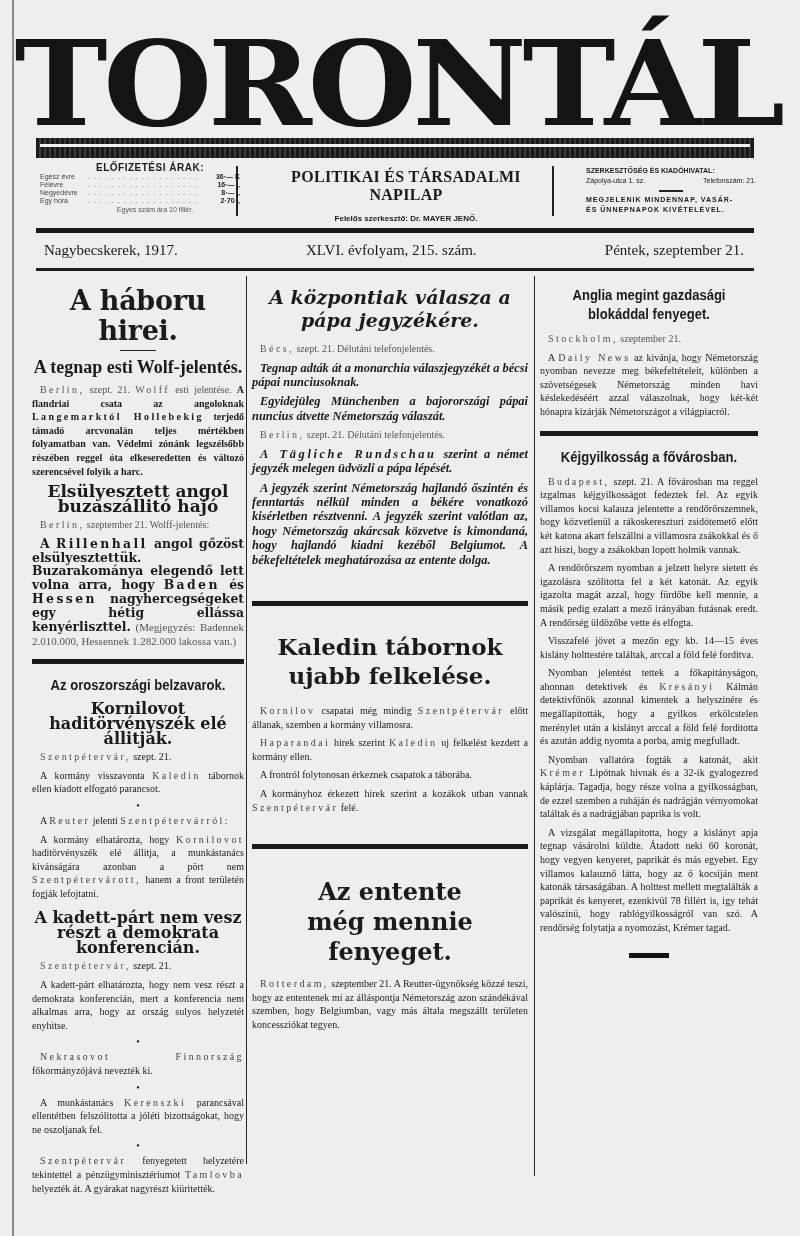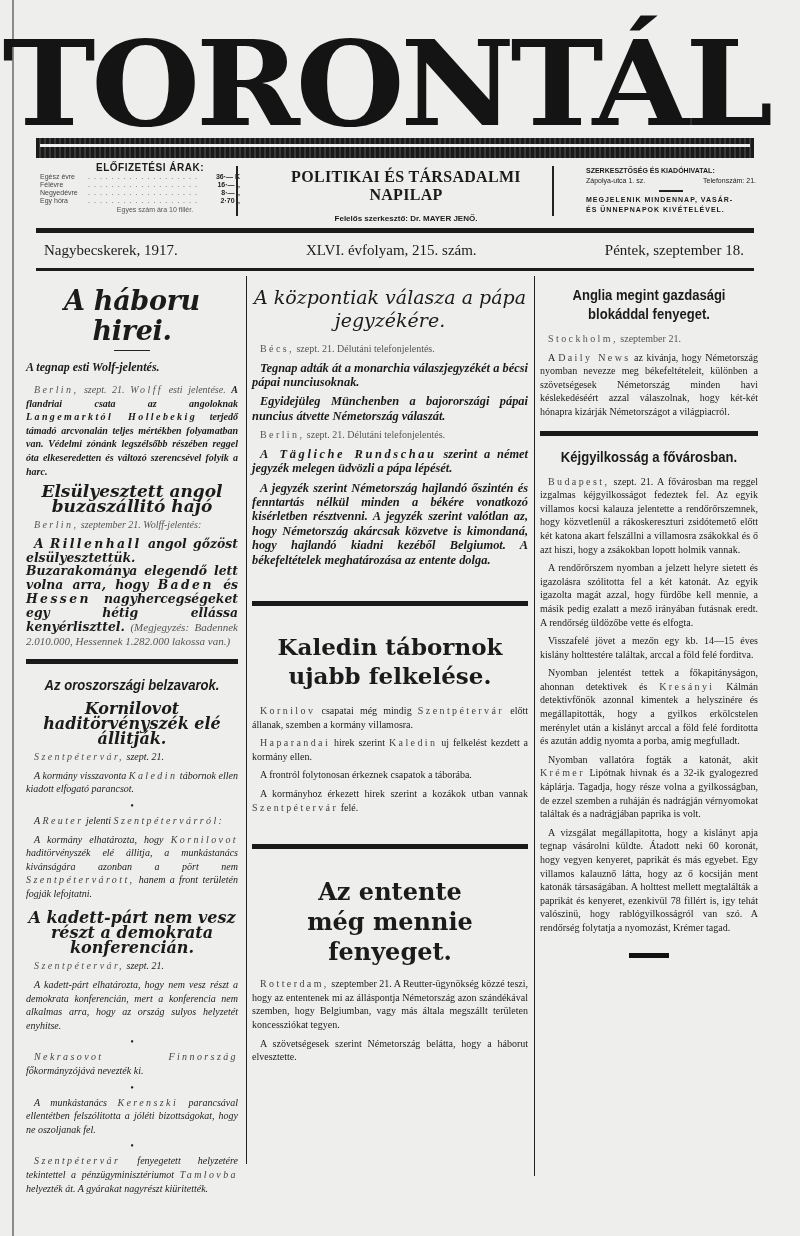--- a/index.html
+++ b/index.html
@@ -2,21 +2,21 @@
 <html><head>
 <meta charset="utf-8">
 <style>
   * { box-sizing: border-box; margin: 0; padding: 0; }
   html, body { width: 800px; height: 1236px; background: #ececec; overflow: hidden; }
   body { position: relative; font-family: "Liberation Serif", serif; color: #1b1b1b; }
   .page { position: absolute; left: 0; top: 0; width: 800px; height: 1236px; background: #eeeeec; }
   .page-edge { position: absolute; left: 12px; top: 0; width: 2px; height: 1236px; background: #3a3a3a; opacity: .55; }
 
   
-  .masthead { position: absolute; left: 24px; top: 34px; width: 720px; height: 100px; text-align: center; }
+  .masthead { position: absolute; left: 36px; top: 34px; width: 720px; height: 100px; text-align: center; }
   .masthead-title { font-family: "DejaVu Serif", serif; font-weight: bold; font-size: 118px; letter-spacing: -4px; line-height: 100px; color: #141414; transform: scaleX(1.06); transform-origin: center; }
   .rule-deco { position: absolute; left: 36px; top: 138px; width: 718px; height: 20px; background: repeating-linear-gradient(90deg,#1a1a1a 0 3px,#3a3a3a 3px 5px); }
   .rule-deco::after { content: ""; position: absolute; left: 4px; right: 4px; top: 6px; height: 3px; background: #f0f0ee; }
 
   
   .infobar { position: absolute; left: 36px; top: 160px; width: 718px; height: 66px; }
   .prices { position: absolute; left: 4px; top: 2px; width: 200px; font-family: "Liberation Sans", sans-serif; }
   .prices-title { font-size: 10px; font-weight: bold; text-align: center; letter-spacing: .5px; margin-left: 20px; }
   .price-row { display: flex; font-size: 7px; line-height: 8px; color: #444; }
   .price-row .lbl { width: 48px; }
@@ -32,39 +32,39 @@
   .right-info .mini-rule { width: 24px; height: 2px; background: #222; margin: 4px auto 3px; }
   .right-info .spaced { letter-spacing: 1px; }
 
   .rule-thick { position: absolute; left: 36px; width: 718px; height: 5px; background: #1a1a1a; }
   .rule-thin { position: absolute; left: 36px; width: 718px; height: 3px; background: #1c1c1c; }
 
   .dateline { position: absolute; left: 44px; top: 242px; width: 700px; height: 22px; display: flex; justify-content: space-between; font-size: 15px; }
 
   
   .col { position: absolute; top: 280px; }
-  .col1 { left: 26px; width: 212px; font-style: italic; }
+  .col1 { left: 32px; width: 212px; }
   .col2 { left: 252px; width: 276px; }
   .col3 { left: 540px; width: 218px; }
   .col-rule { position: absolute; top: 276px; width: 1px; background: #222; }
 
   p.body { font-size: 10px; line-height: 13.6px; text-align: justify; text-indent: 8px; margin-bottom: 5px; hyphens: auto; }
   p.bold { font-weight: bold; font-family: "DejaVu Serif", serif; font-size: 11px; line-height: 13.8px; }
   p.bolditalic { font-weight: bold; font-style: italic; font-size: 12.4px; line-height: 14.4px; }
   .sp { letter-spacing: 2.4px; color: #444; }
   .spb { letter-spacing: 2.4px; font-weight: bold; }
   .place { letter-spacing: 2.4px; color: #555; }
   .grey { color: #555; }
 
   h1.big { font-family: "DejaVu Sans", sans-serif; font-size: 28px; line-height: 32px; text-align: center; font-weight: bold; }
   h1.serifbig { font-family: "DejaVu Serif", serif; font-size: 24px; line-height: 30px; text-align: center; font-weight: bold; letter-spacing: -.3px; }
-  h1.italicbig { font-family: "DejaVu Serif", serif; font-style: italic; font-weight: normal; font-size: 19px; line-height: 23px; text-align: center; }
+  h1.italicbig { font-family: "DejaVu Serif", serif; font-style: italic; font-weight: bold; font-size: 19px; line-height: 23px; text-align: center; }
   h2.cond { font-family: "Liberation Sans", sans-serif; font-weight: bold; font-size: 14.5px; line-height: 19px; text-align: center; transform: scaleX(.9); }
   h3.sub { font-family: "DejaVu Serif", serif; font-weight: bold; font-size: 16px; line-height: 15px; text-align: center; margin: 6px 0 4px; }
-  h3.subn { font-family: "Liberation Serif", serif; font-size: 12px; line-height: 16px; text-align: left; margin: 8px 0 8px; }
+  h3.subn { font-family: "Liberation Serif", serif; font-size: 18px; line-height: 16px; text-align: center; margin: 8px 0 8px; }
   .short-rule { width: 36px; height: 1px; background: #222; margin: 4px auto 4px; }
   .bullet { text-align: center; font-size: 10px; line-height: 10px; margin: 2px 0 3px; }
   .sect-rule { height: 5px; background: #1a1a1a; margin: 10px 0 12px; }
   .end-dash { width: 40px; height: 5px; background: #111; margin: 18px auto 0; }
 </style>
 </head>
 <body>
 
 <div class="page">
   <div class="page-edge"></div>
@@ -115,21 +115,21 @@
       <div class="spaced">MEGJELENIK MINDENNAP, VASÁR-</div>
       <div class="spaced">ÉS ÜNNEPNAPOK KIVÉTELÉVEL.</div>
     </div>
   </div>
 
   <div class="rule-thick" style="top:228px"></div>
 
   <div class="dateline">
     <span>Nagybecskerek, 1917.</span>
     <span>XLVI. évfolyam, 215. szám.</span>
-    <span>Péntek, szeptember 18.</span>
+    <span>Péntek, szeptember 21.</span>
   </div>
 
   <div class="rule-thin" style="top:268px"></div>
 
   <div class="col-rule" style="left:246px;height:888px"></div>
   <div class="col-rule" style="left:534px;height:900px"></div>
 
   <div class="col col1">
     <h1 class="serifbig" style="font-size:27px;margin-top:6px">A háboru hirei.</h1>
     <div class="short-rule"></div>
@@ -190,21 +190,20 @@
       <p class="body">A frontról folytonosan érkeznek csapatok a táborába.</p>
       <p class="body"><span>A kormányhoz érkezett hirek szerint a kozákok utban vannak </span><span class="sp">Szentpétervár</span><span> felé.</span></p>
     </article>
 
     <div class="sect-rule" style="margin:30px 0 28px"></div>
 
     <article>
       <h1 class="big" style="font-family:'DejaVu Serif',serif;font-size:24px;line-height:30px">Az entente</h1>
       <h1 class="big" style="font-family:'DejaVu Serif',serif;font-size:24px;line-height:30px;margin-bottom:10px">még mennie fenyeget.</h1>
       <p class="body"><span class="sp">Rotterdam,</span><span> szeptember 21. A Reutter-ügynökség közzé teszi, hogy az ententenek mi az álláspontja Németország azon szándékával szemben, hogy Belgiumban, vagy más általa megszállt területen koncessziókat tegyen.</span></p>
-      <p class="body">A szövetségesek szerint Németország belátta, hogy a háborut elvesztette.</p>
     </article>
   </div>
 
   <div class="col col3">
     <article>
       <h2 class="cond" style="margin-top:6px;margin-bottom:8px">Anglia megint gazdasági blokáddal fenyeget.</h2>
       <p class="body"><span class="place">Stockholm,</span><span class="grey"> szeptember 21.</span></p>
       <p class="body"><span>A </span><span class="sp">Daily News</span><span> az kivánja, hogy Németország nyomban nevezze meg békefeltételeit, különben a szövetségesek Németország minden havi késlekedéséért azzal válaszolnak, hogy két-két hónapra kizárják Németországot a világpiacról.</span></p>
     </article>
 

